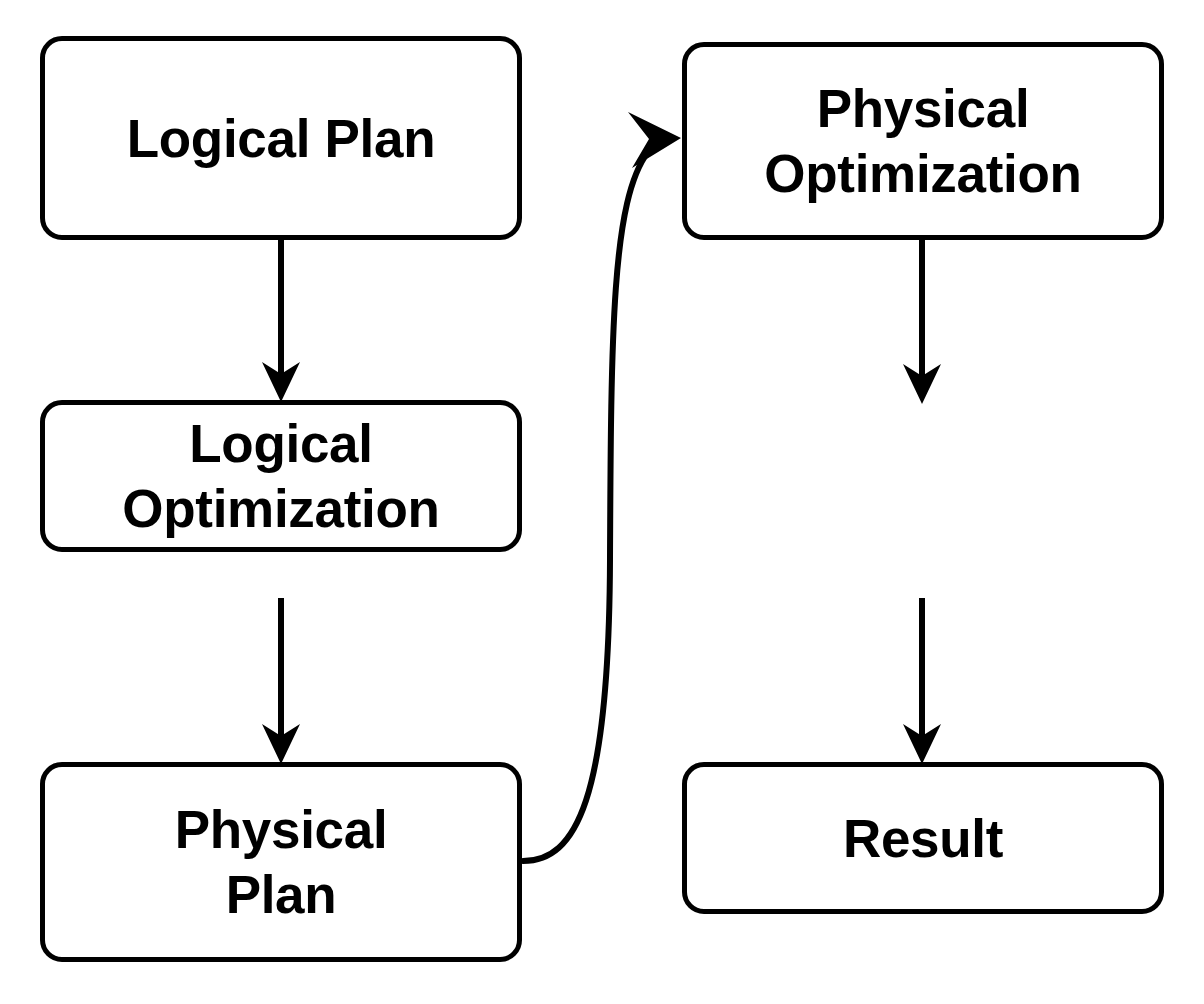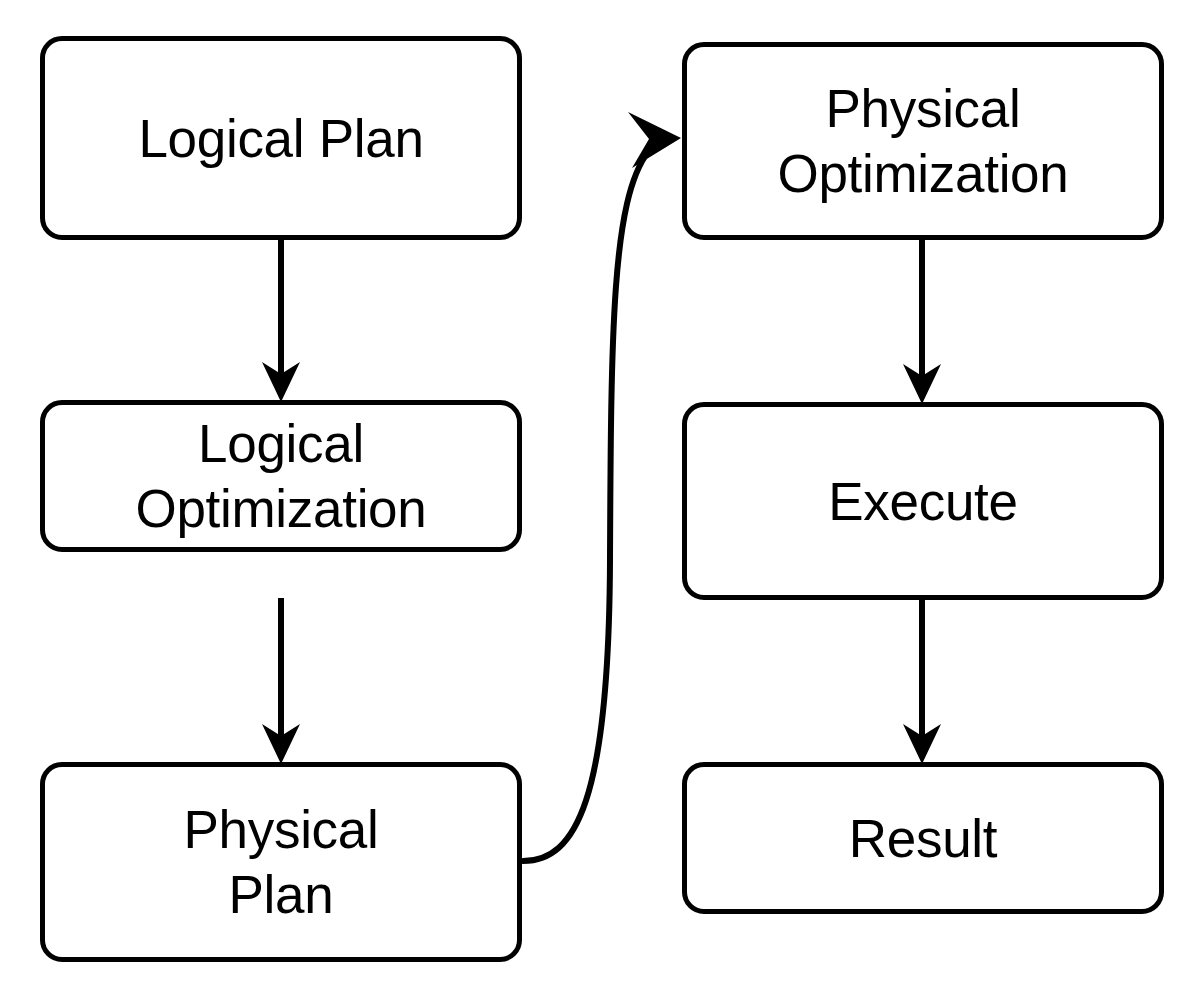--- a/index.html
+++ b/index.html
@@ -33,21 +33,21 @@
     display: flex;
     align-items: center;
     justify-content: center;
     text-align: center;
   }
   .node-label {
     font-family: "Liberation Sans", "DejaVu Sans", sans-serif;
     font-size: 53px;
     line-height: 65px;
     color: #000000;
-    font-weight: 400;
+    font-weight: 700;
     letter-spacing: -0.3px;
     white-space: pre-line;
     padding: 0 12px;
   }
 </style>
 </head>
 <body>
 
 <div id="canvas">
 
@@ -94,21 +94,18 @@
   <div class="node-box" style="left:40px; top:762px; width:482px; height:200px;">
     <span class="node-label">Physical
 Plan</span>
   </div>
 
   <div class="node-box" style="left:682px; top:42px; width:482px; height:198px;">
     <span class="node-label">Physical
 Optimization</span>
   </div>
 
-  <div class="node-box" style="left:682px; top:402px; width:482px; height:198px;">
-    <span class="node-label">Execute</span>
-  </div>
 
   <div class="node-box" style="left:682px; top:762px; width:482px; height:152px;">
     <span class="node-label">Result</span>
   </div>
 
 </div>
 
 </body></html>

